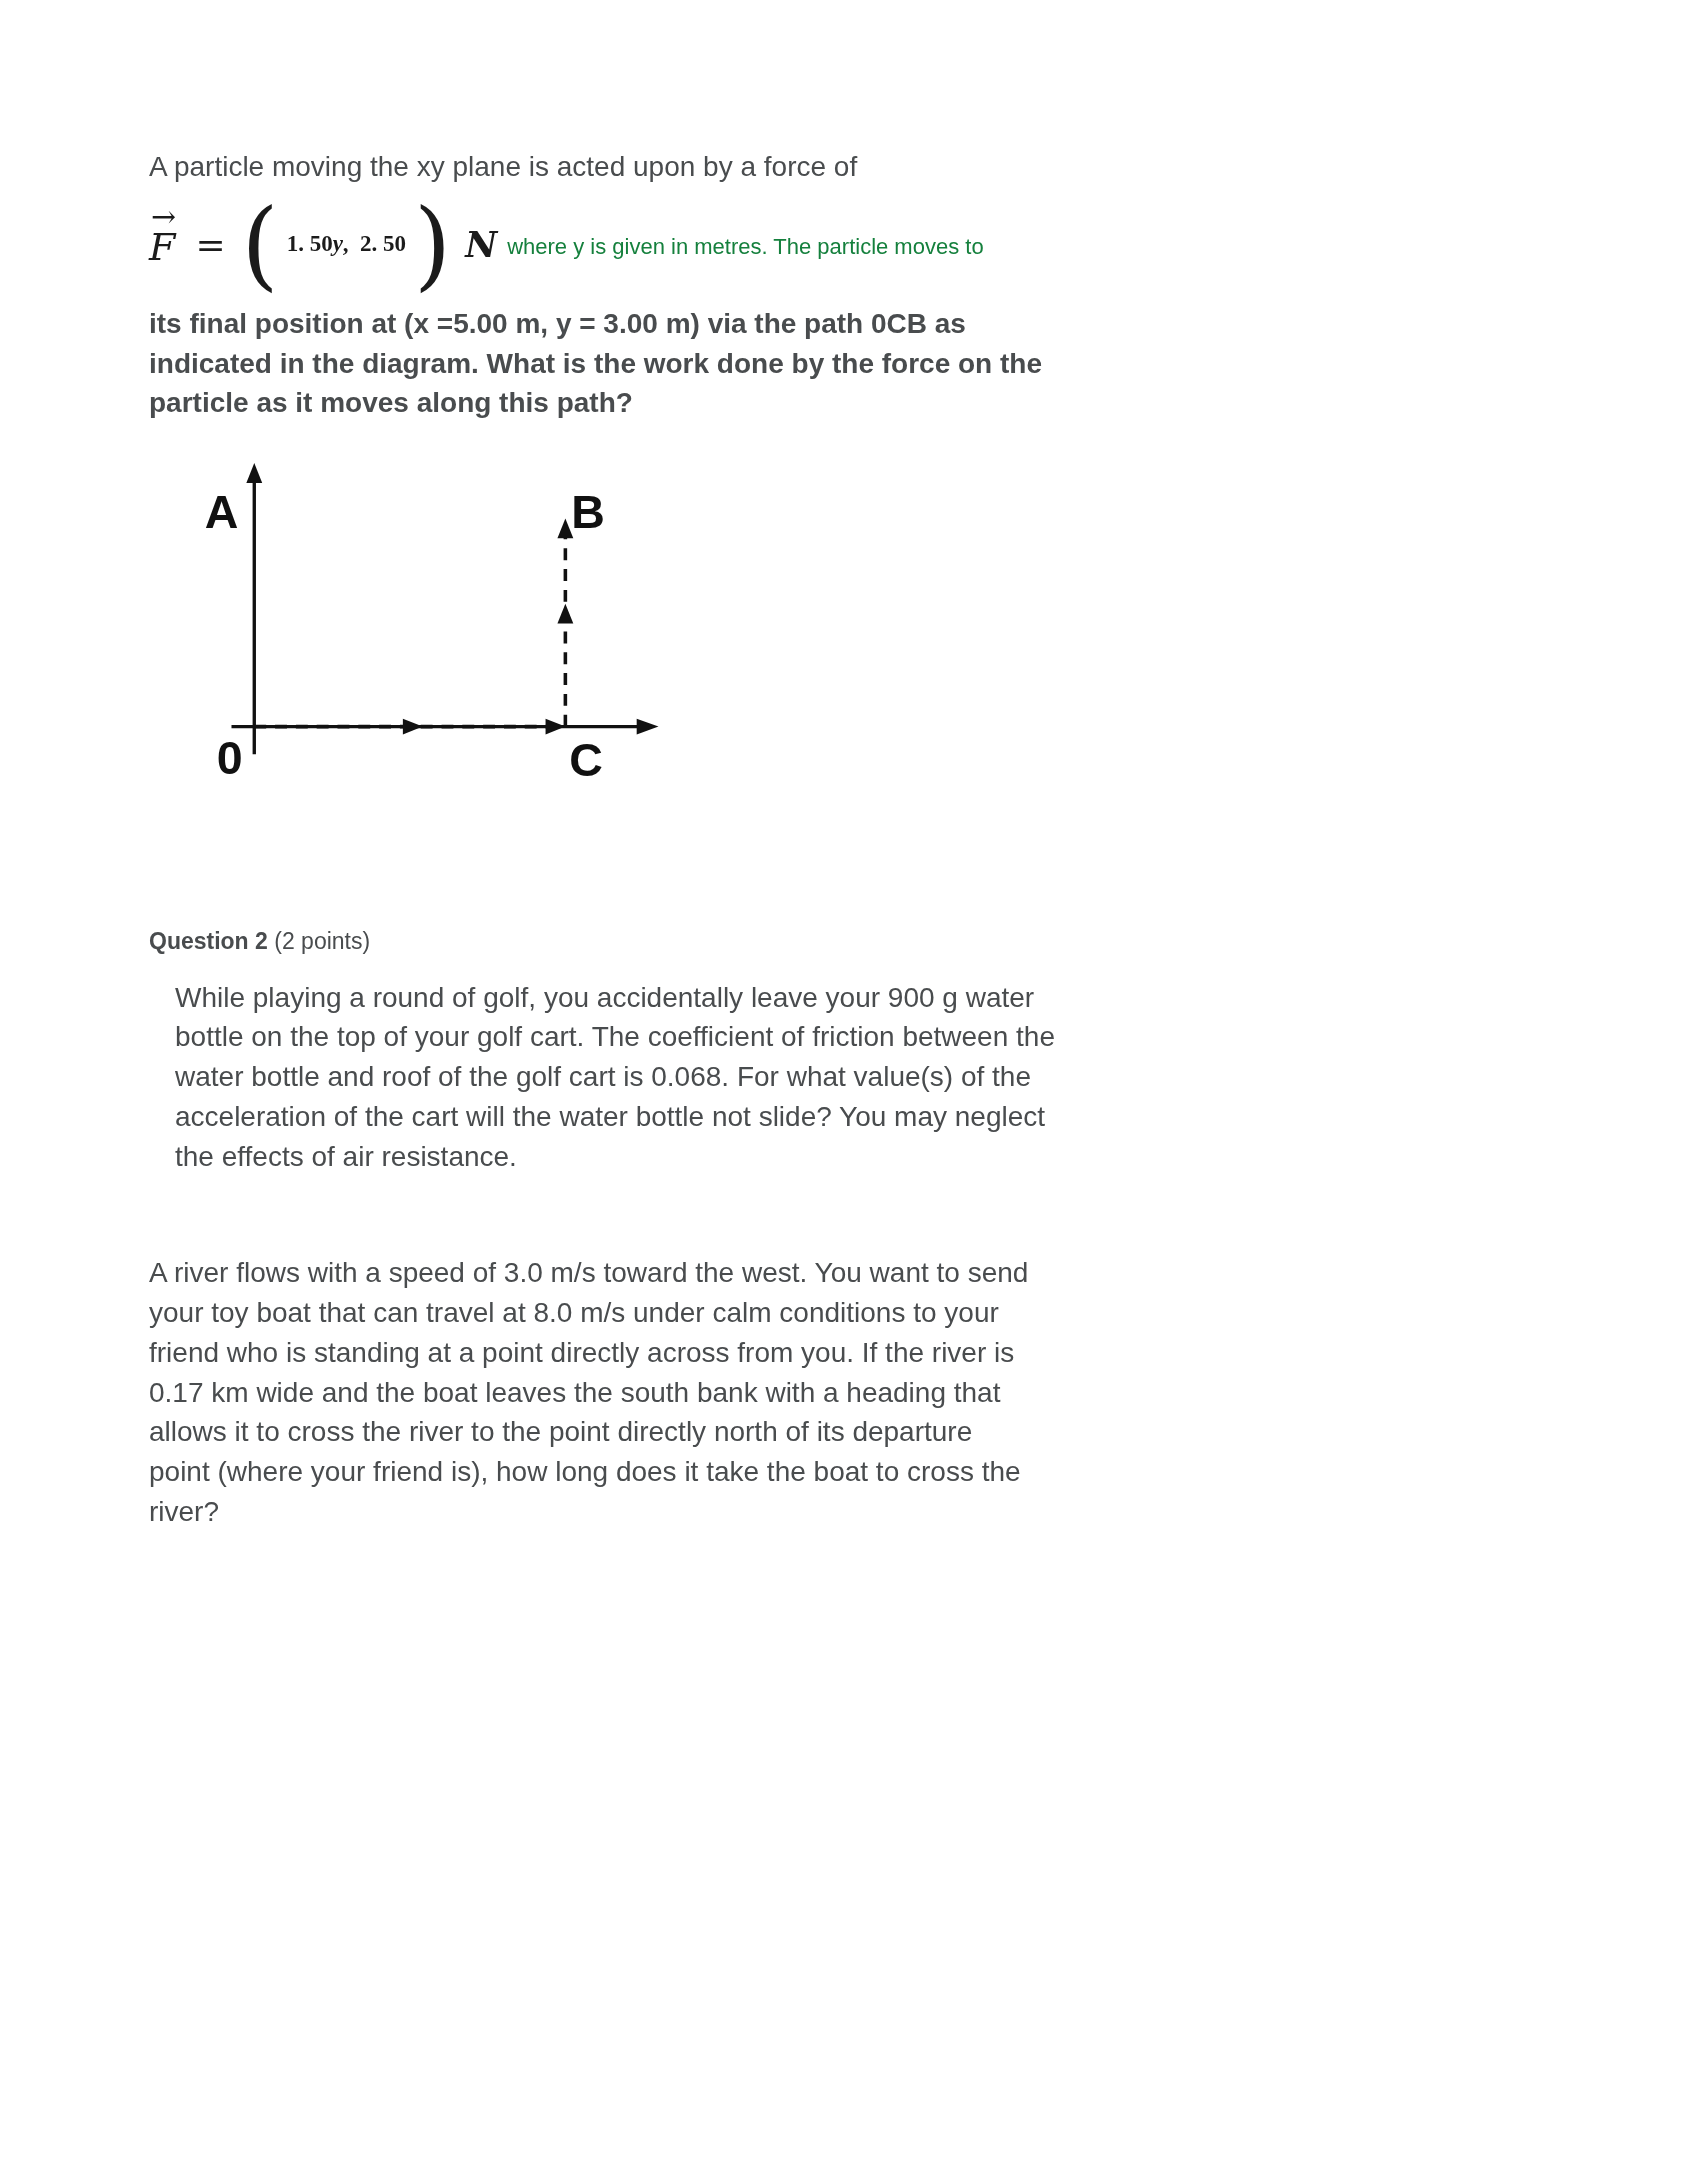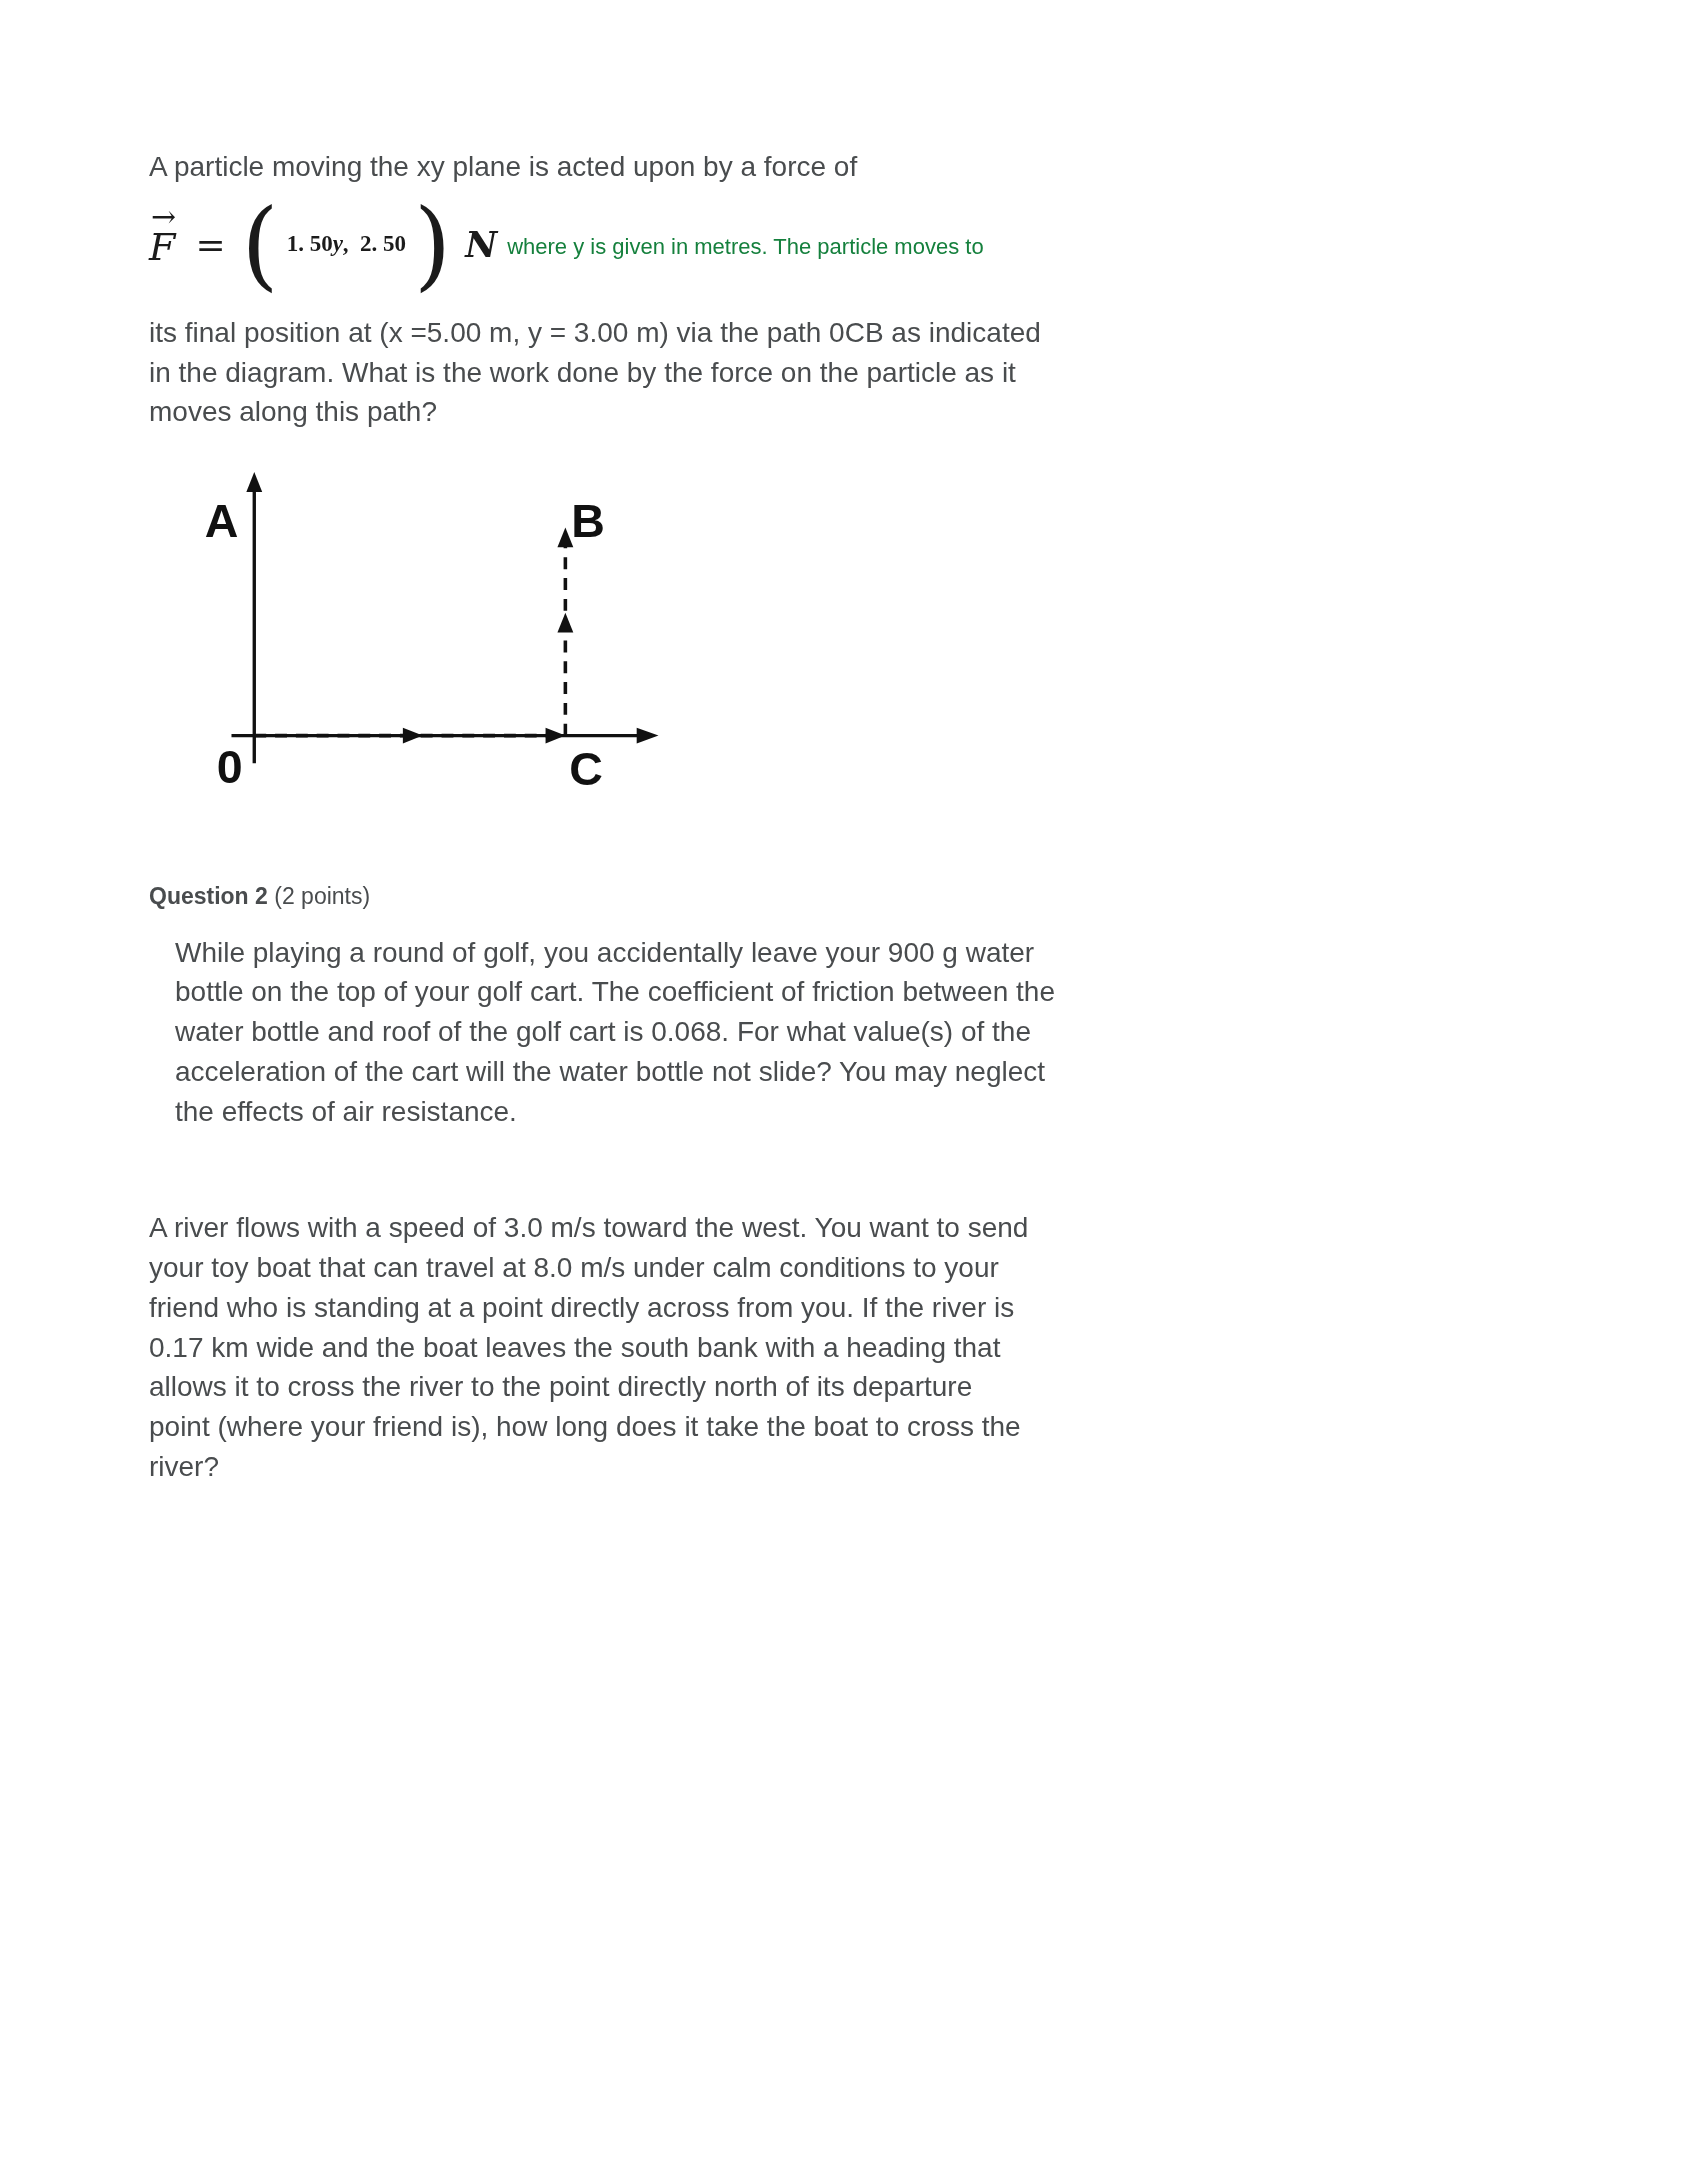--- a/index.html
+++ b/index.html
@@ -12,21 +12,21 @@
   }
   .content{
     padding:147px 0 0 149px;
     width:921px;
   }
   .para{
     font-size:28px;
     line-height:1.42;
     margin:0;
   }
-  .q1-body{width:896px;margin-top:17px;}
+  .q1-body{width:896px;margin-top:8px;font-weight:bold;}
 
   
   .formula-line{
     display:flex;
     align-items:center;
     height:103px;
     margin:6px 0 0 0;
     color:#1b1b1b;
   }
   .fvec{
@@ -82,21 +82,21 @@
   }
   .diagram svg text{
     font-family:"Liberation Sans",sans-serif;
     font-size:47px;
     font-weight:600;
     fill:#111111;
   }
 
   
   .q2-heading{
-    margin-top:63px;
+    margin-top:117px;
     font-size:23px;
   }
   .q2-heading .bold{font-weight:bold;}
   .q2-body{
     margin-top:20px;
     padding-left:26px;
     width:881px;
   }
   .q3-body{
     margin-top:77px;

